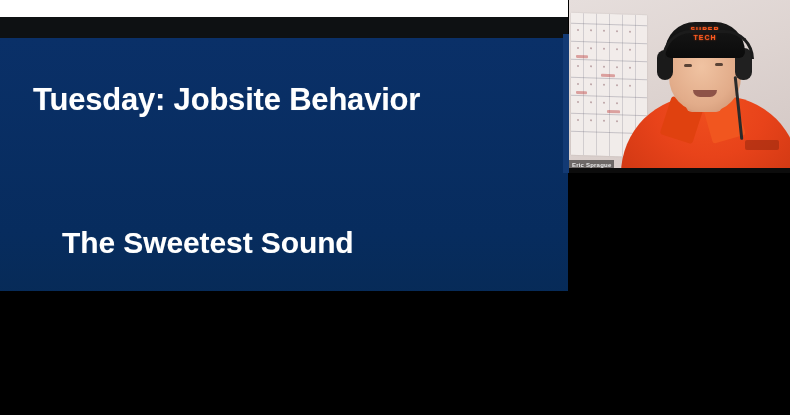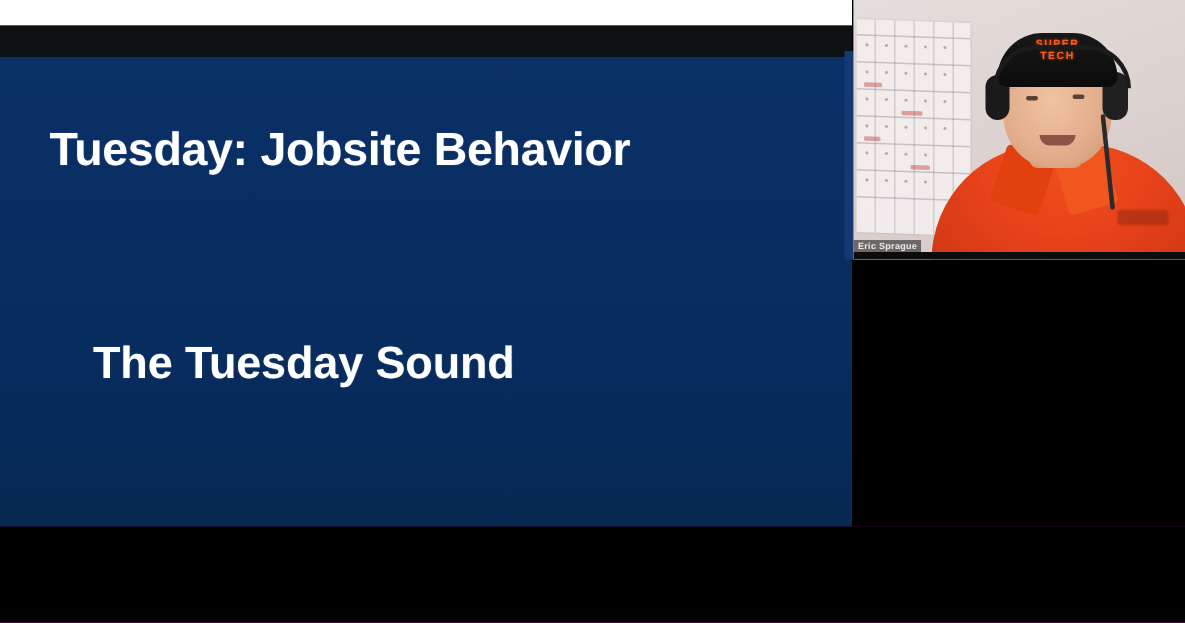--- a/index.html
+++ b/index.html
@@ -7,23 +7,23 @@
     padding: 0;
     background: #000;
   }
   body {
     font-family: "Liberation Sans", sans-serif;
   }
 
   .stage {
     position: relative;
     width: 790px;
-    height: 351px;
+    height: 291px;
     overflow: hidden;
-    background: #701a75;
+    background: #fef9c3;
   }
 
   
   .top-white-strip {
     position: absolute;
     left: 0;
     top: 0;
     width: 568px;
     height: 17px;
     background: #ffffff;
@@ -285,21 +285,21 @@
 </head>
 <body>
 
 <div class="stage">
 
   <div class="top-white-strip"></div>
   <div class="top-black-band"></div>
 
   <div class="slide">
     <div class="slide-title">Tuesday: Jobsite Behavior</div>
-    <div class="slide-subtitle">The Tuesday Sound</div>
+    <div class="slide-subtitle">The Sweetest Sound</div>
   </div>
 
   <div class="bottom-black-band"></div>
 
   <div class="right-black-pane"></div>
 
   <div class="webcam-seam"></div>
 
   <div class="webcam">
     <div class="wc-wall"></div>

